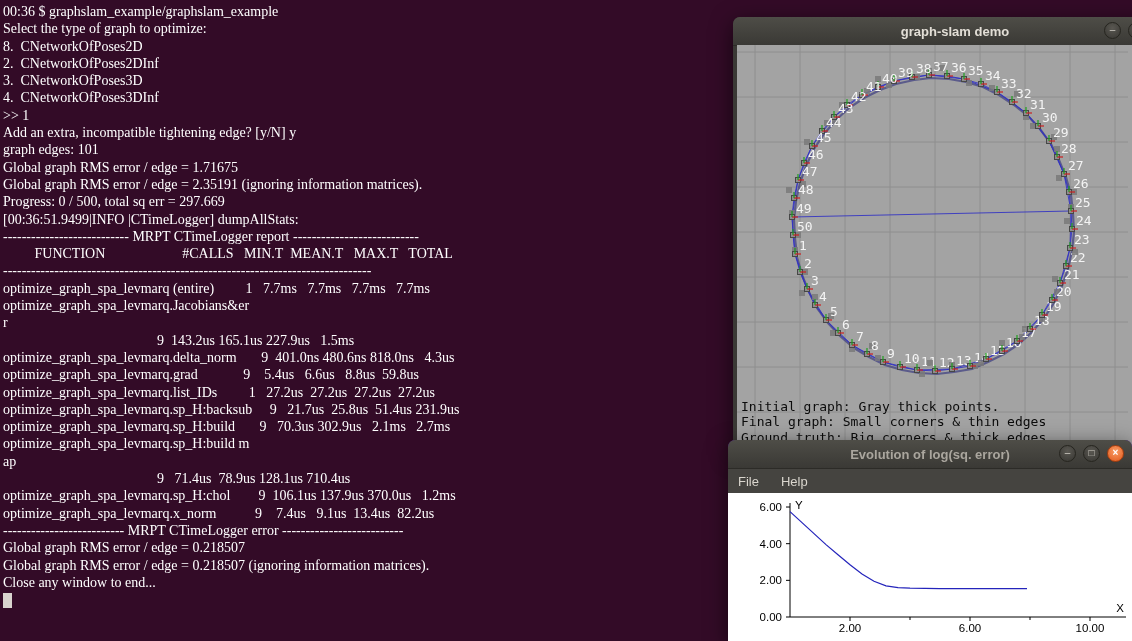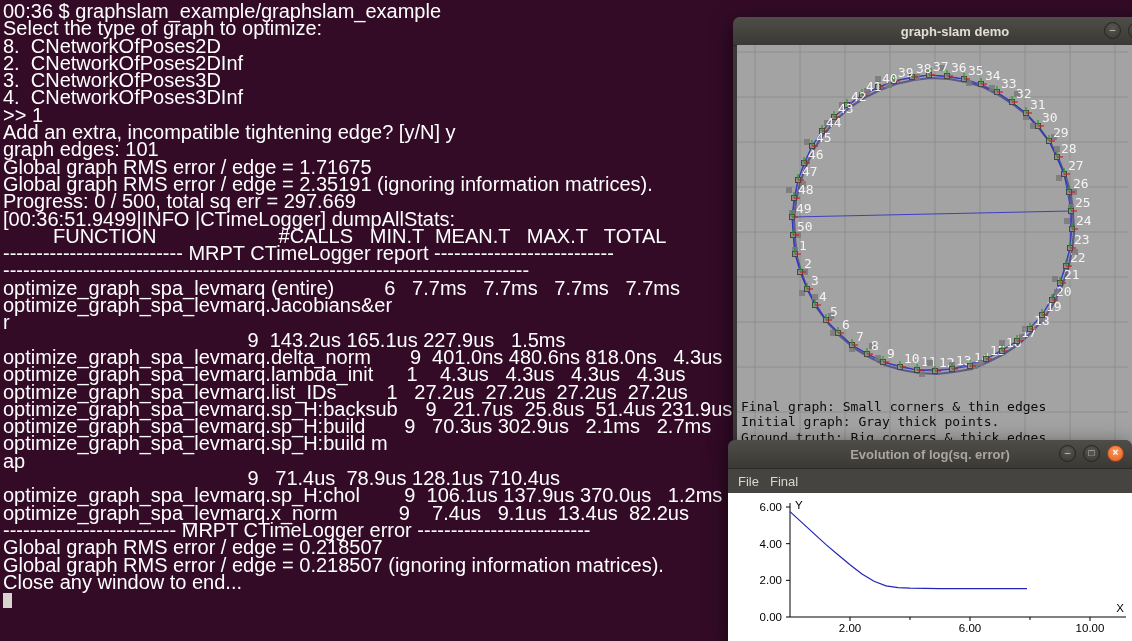--- a/index.html
+++ b/index.html
@@ -6,22 +6,22 @@
   body{
     width:1132px;height:641px;position:relative;overflow:hidden;
     background:#2e0a22;
     font-family:"Liberation Sans", sans-serif;
   }
   
   .terminal{
     position:absolute;inset:0;
     background:#330b27;
     padding:3px 0 0 3px;
-    font-family:Liberation Sans, sans-serif;
-    font-size:20px;color:#ffffff;
+    font-family:Liberation Serif, serif;
+    font-size:14px;color:#ffffff;
   }
   .tline{height:17.3px;line-height:17.3px;white-space:pre;}
   .cursor{display:inline-block;width:9px;height:15px;background:#d8d4ce;vertical-align:middle;}
   
   .window{position:absolute;box-shadow:0 6px 22px rgba(0,0,0,.6);}
   .titlebar{
     height:28px;position:relative;
     background:linear-gradient(#4e4d47,#3a3935);
     border-bottom:1px solid #2c2b27;
     border-radius:7px 7px 0 0;
@@ -45,21 +45,21 @@
   .graph-body{position:absolute;left:4px;right:4px;top:28px;bottom:3px;background:#a3a3a3;overflow:hidden;}
   .graph-body svg{position:absolute;left:0;top:0;}
   .graph-legend{
     position:absolute;left:4px;bottom:1px;
     font-family:"DejaVu Sans Mono", monospace;font-size:13px;line-height:15.5px;color:#0b0b0b;
   }
   
   #plot-window{left:728px;top:440px;width:404px;height:201px;background:#4c1d95;border-radius:7px 7px 0 0;}
   .menubar{
     height:24px;background:#454440;border-bottom:1px solid #302f2b;
-    display:flex;align-items:center;gap:11px;padding-left:10px;
+    display:flex;align-items:center;gap:22px;padding-left:10px;
     color:#dad6ce;font-size:13px;
   }
   .menubar .menu-item{cursor:default;}
   .plot-body{position:absolute;left:0;right:0;top:53px;bottom:0;background:#ffffff;}
 </style>
 </head>
 <body>
 
 <div class="terminal">
   <div>
@@ -69,29 +69,29 @@
       <div class="tline">2.  CNetworkOfPoses2DInf</div>
       <div class="tline">3.  CNetworkOfPoses3D</div>
       <div class="tline">4.  CNetworkOfPoses3DInf</div>
       <div class="tline">&gt;&gt; 1</div>
       <div class="tline">Add an extra, incompatible tightening edge? [y/N] y</div>
       <div class="tline">graph edges: 101</div>
       <div class="tline">Global graph RMS error / edge = 1.71675</div>
       <div class="tline">Global graph RMS error / edge = 2.35191 (ignoring information matrices).</div>
       <div class="tline">Progress: 0 / 500, total sq err = 297.669</div>
       <div class="tline">[00:36:51.9499|INFO |CTimeLogger] dumpAllStats:</div>
+      <div class="tline">--------------------------- MRPT CTimeLogger report ---------------------------</div>
       <div class="tline">         FUNCTION                      #CALLS   MIN.T  MEAN.T   MAX.T   TOTAL</div>
-      <div class="tline">--------------------------- MRPT CTimeLogger report ---------------------------</div>
       <div class="tline">-------------------------------------------------------------------------------</div>
-      <div class="tline">optimize_graph_spa_levmarq (entire)         6   7.7ms   7.7ms   7.7ms   7.7ms</div>
+      <div class="tline">optimize_graph_spa_levmarq (entire)         1   7.7ms   7.7ms   7.7ms   7.7ms</div>
       <div class="tline">optimize_graph_spa_levmarq.Jacobians&amp;er</div>
       <div class="tline">r</div>
       <div class="tline">                                            9  143.2us 165.1us 227.9us   1.5ms</div>
       <div class="tline">optimize_graph_spa_levmarq.delta_norm       9  401.0ns 480.6ns 818.0ns   4.3us</div>
-      <div class="tline">optimize_graph_spa_levmarq.lambda_init      1    4.3us   4.3us   4.3us   4.3us</div>
+      <div class="tline">optimize_graph_spa_levmarq.grad             9    5.4us   6.6us   8.8us  59.8us</div>
       <div class="tline">optimize_graph_spa_levmarq.list_IDs         1   27.2us  27.2us  27.2us  27.2us</div>
       <div class="tline">optimize_graph_spa_levmarq.sp_H:backsub     9   21.7us  25.8us  51.4us 231.9us</div>
       <div class="tline">optimize_graph_spa_levmarq.sp_H:build       9   70.3us 302.9us   2.1ms   2.7ms</div>
       <div class="tline">optimize_graph_spa_levmarq.sp_H:build m</div>
       <div class="tline">ap</div>
       <div class="tline">                                            9   71.4us  78.9us 128.1us 710.4us</div>
       <div class="tline">optimize_graph_spa_levmarq.sp_H:chol        9  106.1us 137.9us 370.0us   1.2ms</div>
       <div class="tline">optimize_graph_spa_levmarq.x_norm           9    7.4us   9.1us  13.4us  82.2us</div>
       <div class="tline">-------------------------- MRPT CTimeLogger error --------------------------</div>
       <div class="tline">Global graph RMS error / edge = 0.218507</div>
@@ -453,39 +453,39 @@
         <line x1="55" y1="172" x2="61" y2="172" stroke="#cc2020" stroke-width="1.2"></line>
         <line x1="55" y1="172" x2="55" y2="166" stroke="#1fa01f" stroke-width="1.2"></line>
         <text x="59" y="168" fill="#f4f4f4" font-size="13" font-family="DejaVu Sans Mono, monospace">49</text>
         <rect x="58" y="187" width="6" height="6" fill="#7a7a7a" opacity="0.85"></rect>
         <rect x="53.5" y="187.5" width="5" height="5" fill="#8d8d8d" stroke="#474747" stroke-width="1"></rect>
         <line x1="56" y1="190" x2="62" y2="190" stroke="#cc2020" stroke-width="1.2"></line>
         <line x1="56" y1="190" x2="56" y2="184" stroke="#1fa01f" stroke-width="1.2"></line>
         <text x="60" y="186" fill="#f4f4f4" font-size="13" font-family="DejaVu Sans Mono, monospace">50</text>
       </svg>
     <div class="graph-legend">
+      <div>Initial graph: Gray thick points.</div>
       <div>Final graph: Small corners &amp; thin edges</div>
-      <div>Initial graph: Gray thick points.</div>
       <div>Ground truth: Big corners &amp; thick edges</div>
     </div>
   </div>
 </div>
 
 <div class="window" id="plot-window">
   <div class="titlebar">
     <span class="title dim">Evolution of log(sq. error)</span>
     <span class="winbtns">
       <span class="wbtn"><span>–</span></span>
       <span class="wbtn"><span>□</span></span>
       <span class="wbtn close"><span>×</span></span>
     </span>
   </div>
   <div class="menubar">
     <span class="menu-item">File</span>
-    <span class="menu-item">Final</span>
+    <span class="menu-item">Help</span>
   </div>
   <div class="plot-body">
     <svg width="404" height="148" viewBox="0 0 404 148">
         <line x1="62" y1="124" x2="398" y2="124" stroke="#000" stroke-width="1"></line>
         <line x1="62" y1="10" x2="62" y2="124" stroke="#000" stroke-width="1"></line>
         <line x1="58" y1="124" x2="62" y2="124" stroke="#000"></line>
         <text x="54" y="128" text-anchor="end" font-size="11.5" fill="#000" font-family="Liberation Sans, sans-serif">0.00</text>
         <line x1="58" y1="87.34" x2="62" y2="87.34" stroke="#000"></line>
         <text x="54" y="91.34" text-anchor="end" font-size="11.5" fill="#000" font-family="Liberation Sans, sans-serif">2.00</text>
         <line x1="58" y1="50.68000000000001" x2="62" y2="50.68000000000001" stroke="#000"></line>

